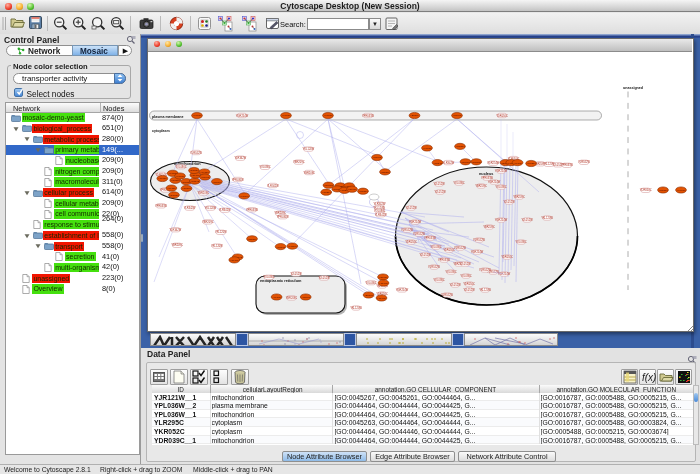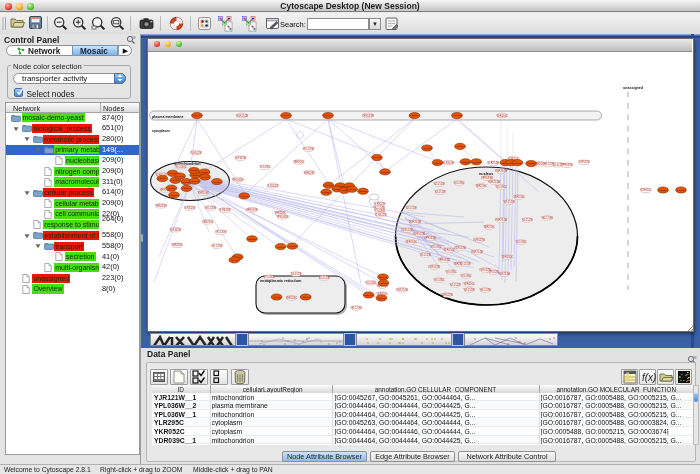--- a/index.html
+++ b/index.html
@@ -620,21 +620,21 @@
         <circle cx="1.8" cy="1.8" r="1.2" fill="#28b428"></circle>
         <circle cx="6.2" cy="3" r="1.2" fill="#28b428"></circle>
         <circle cx="3" cy="6.2" r="1.2" fill="#28b428"></circle>
         <line x1="1.8" y1="1.8" x2="6.2" y2="3" stroke="#1f8a1f" stroke-width="0.7"></line>
         <line x1="1.8" y1="1.8" x2="3" y2="6.2" stroke="#1f8a1f" stroke-width="0.7"></line>
       </svg>
       <div class="abs" style="left:28px;top:12.5px;font-size:8.2px;font-weight:bold;color:#222">Network</div>
       <div class="abs" style="left:80px;top:12.5px;font-size:8.2px;font-weight:bold;color:#13233d">Mosaic</div>
       <div class="abs" style="left:118px;top:11px;width:14px;height:11px;border-left:1px solid #999;font-size:7px;text-align:center;line-height:11px;color:#111">▶</div>
       <div class="abs" style="left:7px;top:31px;width:124px;height:34px;border:1px solid #a8a8a8;border-radius:3px"></div>
-      <div class="abs" style="left:11px;top:27.5px;background:#e4e4e4;padding:0 2px;font-size:7.6px;font-weight:normal;color:#222">Node color selection</div>
+      <div class="abs" style="left:11px;top:27.5px;background:#e4e4e4;padding:0 2px;font-size:7.6px;font-weight:bold;color:#222">Node color selection</div>
       <div class="abs" style="left:13px;top:38.5px;width:113px;height:11px;background:#fff;border:1px solid #8f8f8f;border-radius:5.5px"></div>
       <div class="abs" style="left:114px;top:38.5px;width:12px;height:11px;background:linear-gradient(#8fc1f2,#3f7fd0);border:1px solid #4a6f9f;border-radius:0 5.5px 5.5px 0"></div>
       <svg class="abs" style="left:116px;top:40px" width="8" height="8" viewBox="0 0 8 8">
         <path d="M4 0.5 L6.4 3 L1.6 3 Z" fill="#fff"></path>
         <path d="M4 7.5 L6.4 5 L1.6 5 Z" fill="#fff"></path>
       </svg>
       <div class="abs" style="left:22px;top:40px;font-size:8px;color:#111">transporter activity</div>
       <div class="abs" style="left:14px;top:54px;width:8.5px;height:8.5px;background:linear-gradient(#9ec7f0,#4a8ad8);border:1px solid #4272a8;border-radius:2px"></div>
       <svg class="abs" style="left:14.5px;top:53px" width="10" height="10" viewBox="0 0 10 10">
         <path d="M2.5 5 L4.2 7 L7.5 2.2" fill="none" stroke="#fff" stroke-width="1.4"></path>

